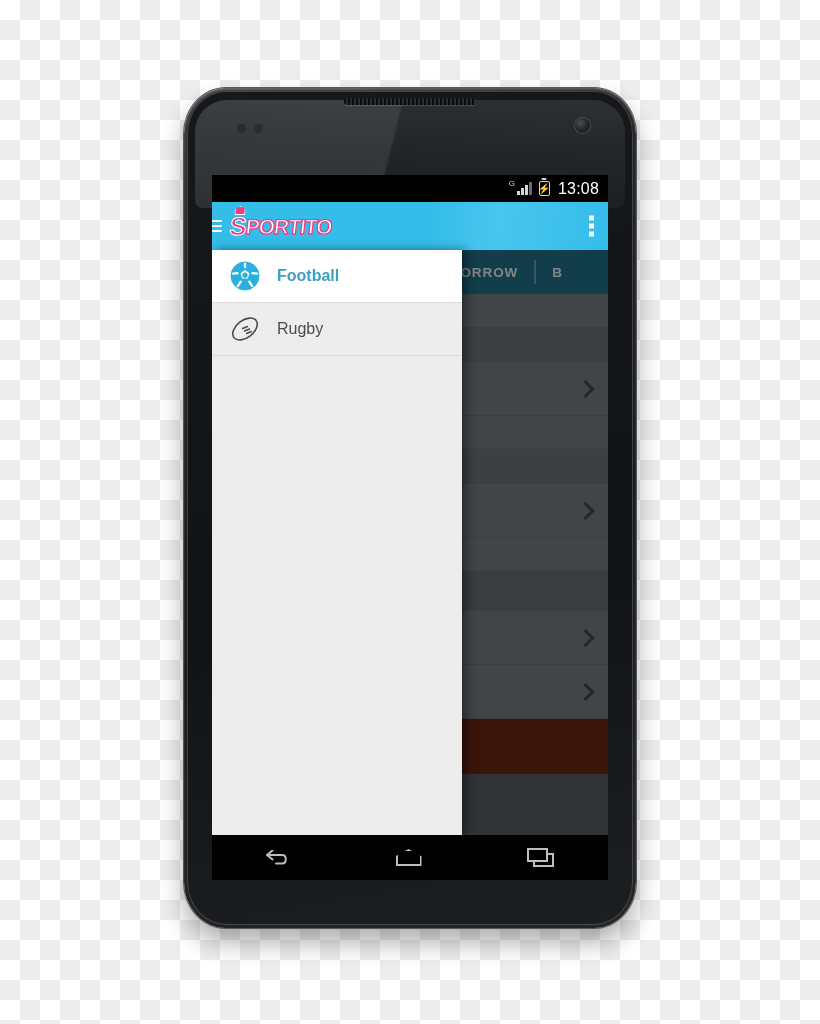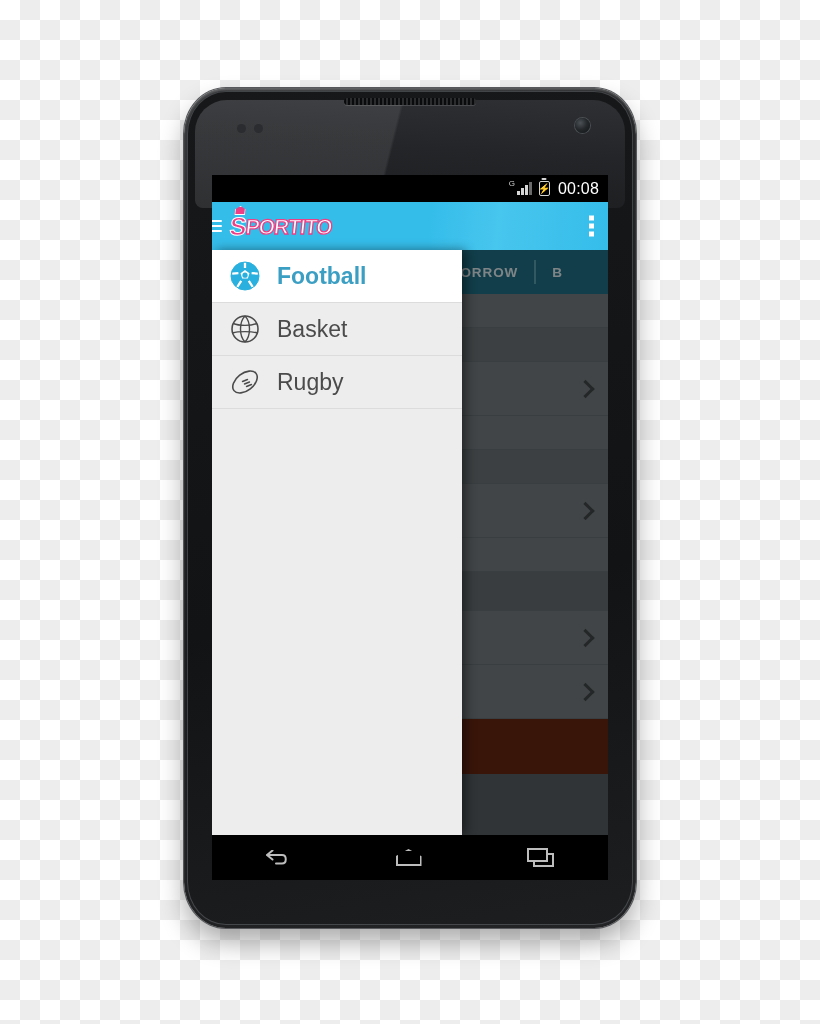--- a/index.html
+++ b/index.html
@@ -191,21 +191,21 @@
     box-shadow:4px 0 10px rgba(0,0,0,0.45);
     z-index:5;
   }
   .dr-item {
     display:flex; align-items:center; height:53px;
     padding-left:17px; border-bottom:1px solid #dcdcdc;
   }
   .dr-item.active { background:#ffffff; }
   .dr-icon { width:42px; flex:0 0 42px; display:flex; align-items:center; }
   .dr-label {
-    font-size:23px; color:#4b4b4b; margin-left:6px;
+    font-size:16px; color:#4b4b4b; margin-left:6px;
   }
   .dr-item.active .dr-label { color:#3b9fc4; font-weight:bold; }
 
   
   .navbar {
     position:absolute; left:28px; top:747px;
     width:396px; height:45px; background:#000000;
     display:flex; align-items:center; justify-content:space-around;
   }
   .nav-back {
@@ -248,21 +248,21 @@
       <span class="sb-g">G</span>
       <span class="sig">
           <i></i>
           <i></i>
           <i></i>
           <i></i>
         </span>
       <span class="batt">
           <span class="bolt">⚡</span>
         </span>
-      <span class="clock">00:08</span>
+      <span class="clock">13:08</span>
     </div>
 
     <div class="appbar">
       <span class="hamburger">
         <span></span>
           <span></span>
           <span></span>
       </span>
       <span class="logo">
         <span class="l-s">S</span>
@@ -319,32 +319,20 @@
             <polygon points="16,10 20.5,13.3 18.8,18.6 13.2,18.6 11.5,13.3" fill="#ffffff"></polygon>
             <path d="M16 2.4 L16 8 M28.8 13.6 L22.6 13.1 M24.4 28 L19.8 20.8 M7.6 28 L12.2 20.8 M3.2 13.6 L9.4 13.1" stroke="#ffffff" stroke-width="2.3" fill="none"></path>
             <path d="M16 5.2 A10.8 10.8 0 0 1 26.4 12" stroke="#ffffff" stroke-width="1.6" fill="none" opacity="0"></path>
             <circle cx="16" cy="16" r="14" fill="none" stroke="#29b0de" stroke-width="1"></circle>
             <circle cx="16" cy="15.2" r="2.6" fill="#29b0de"></circle>
           </svg>
         </span>
         <span class="dr-label">Football</span>
       </div>
 
-      <div class="dr-item">
-        <span class="dr-icon">
-          <svg width="32" height="32" viewBox="0 0 32 32">
-            <circle cx="16" cy="16" r="13" fill="none" stroke="#4b4b4b" stroke-width="1.6"></circle>
-            <path d="M16 3 C10 9 10 23 16 29" fill="none" stroke="#4b4b4b" stroke-width="1.4"></path>
-            <path d="M16 3 C22 9 22 23 16 29" fill="none" stroke="#4b4b4b" stroke-width="1.4"></path>
-            <path d="M4.2 10.5 C10 13 22 13 27.8 10.5" fill="none" stroke="#4b4b4b" stroke-width="1.4"></path>
-            <path d="M3.6 20 C9 18.2 23 18.2 28.4 20" fill="none" stroke="#4b4b4b" stroke-width="1.4"></path>
-          </svg>
-        </span>
-        <span class="dr-label">Basket</span>
-      </div>
 
       <div class="dr-item">
         <span class="dr-icon">
           <svg width="32" height="32" viewBox="0 0 32 32">
             <ellipse cx="16" cy="16" rx="14" ry="8.6" fill="none" stroke="#4b4b4b" stroke-width="1.6" transform="rotate(-38 16 16)"></ellipse>
             <g stroke="#4b4b4b" stroke-width="1.4" stroke-linecap="round">
               <line x1="13.5" y1="15.5" x2="18.5" y2="13.5"></line>
               <line x1="15.5" y1="18" x2="20.5" y2="16"></line>
               <line x1="17.5" y1="20.5" x2="22.5" y2="18.5"></line>
             </g>

